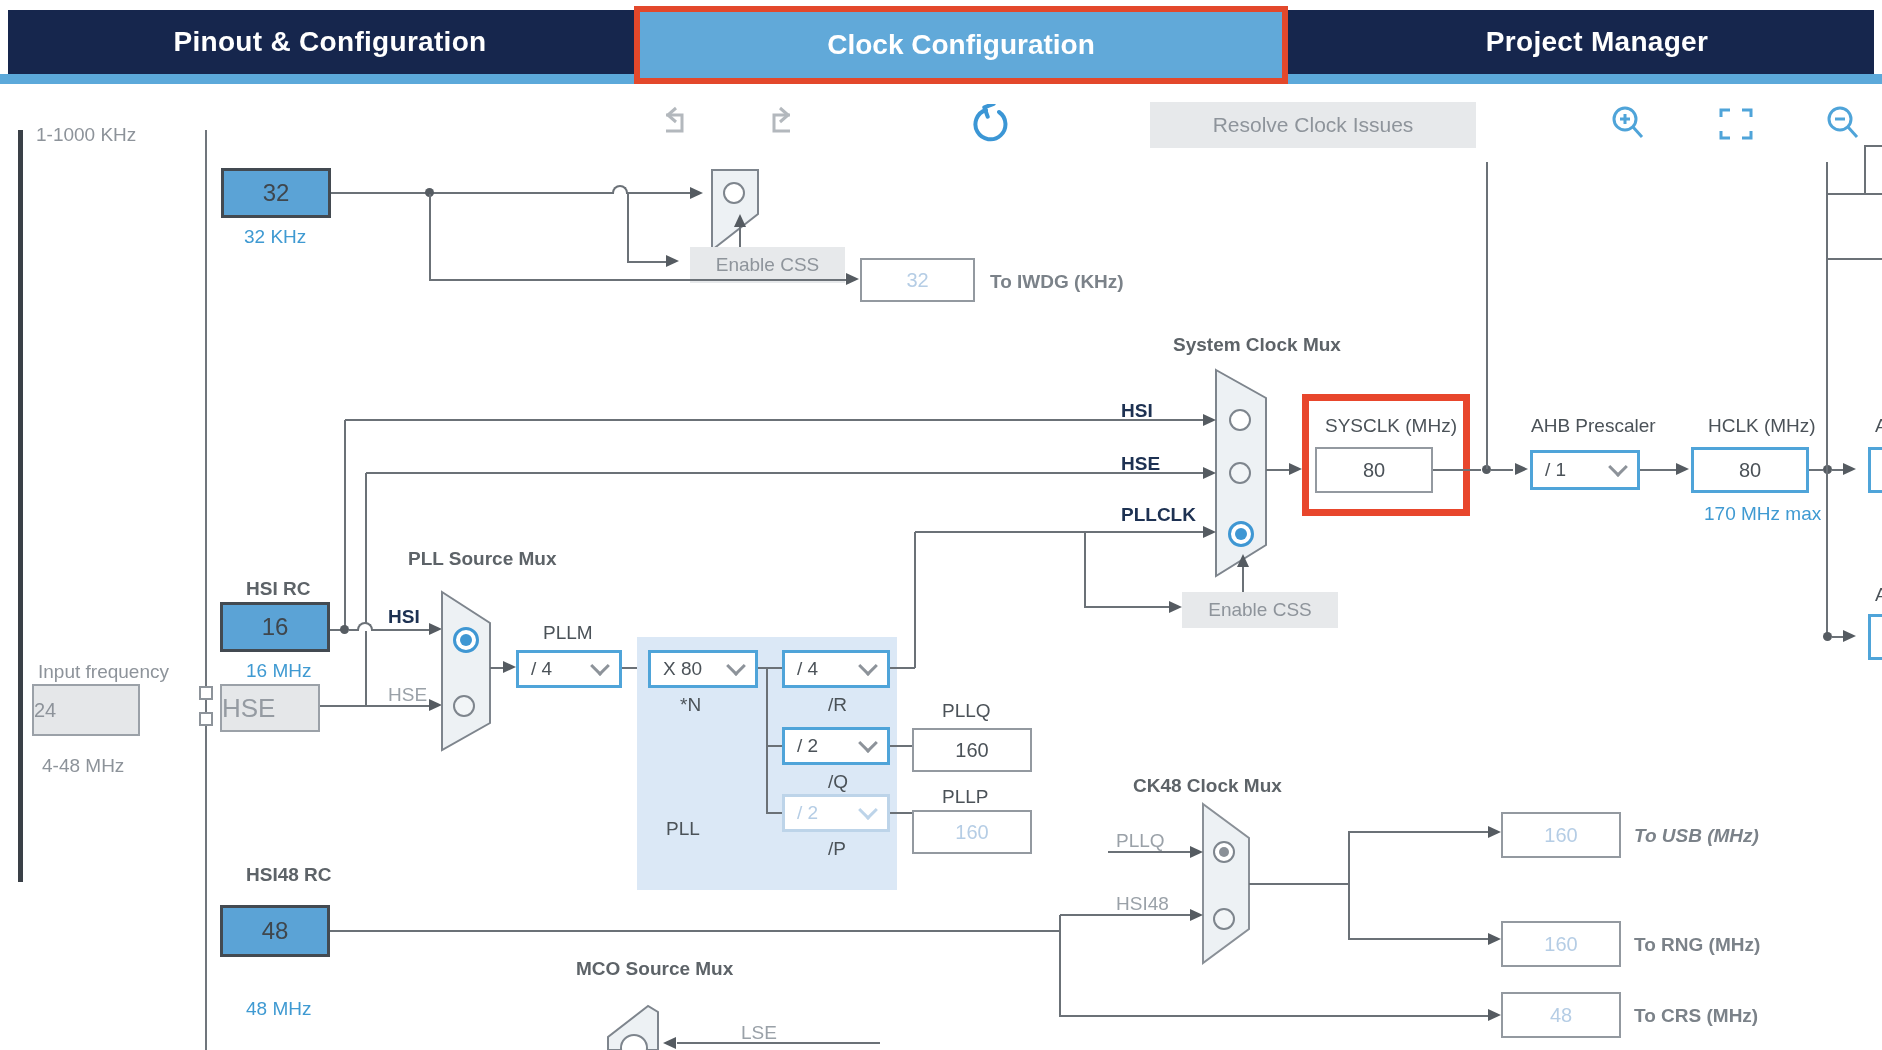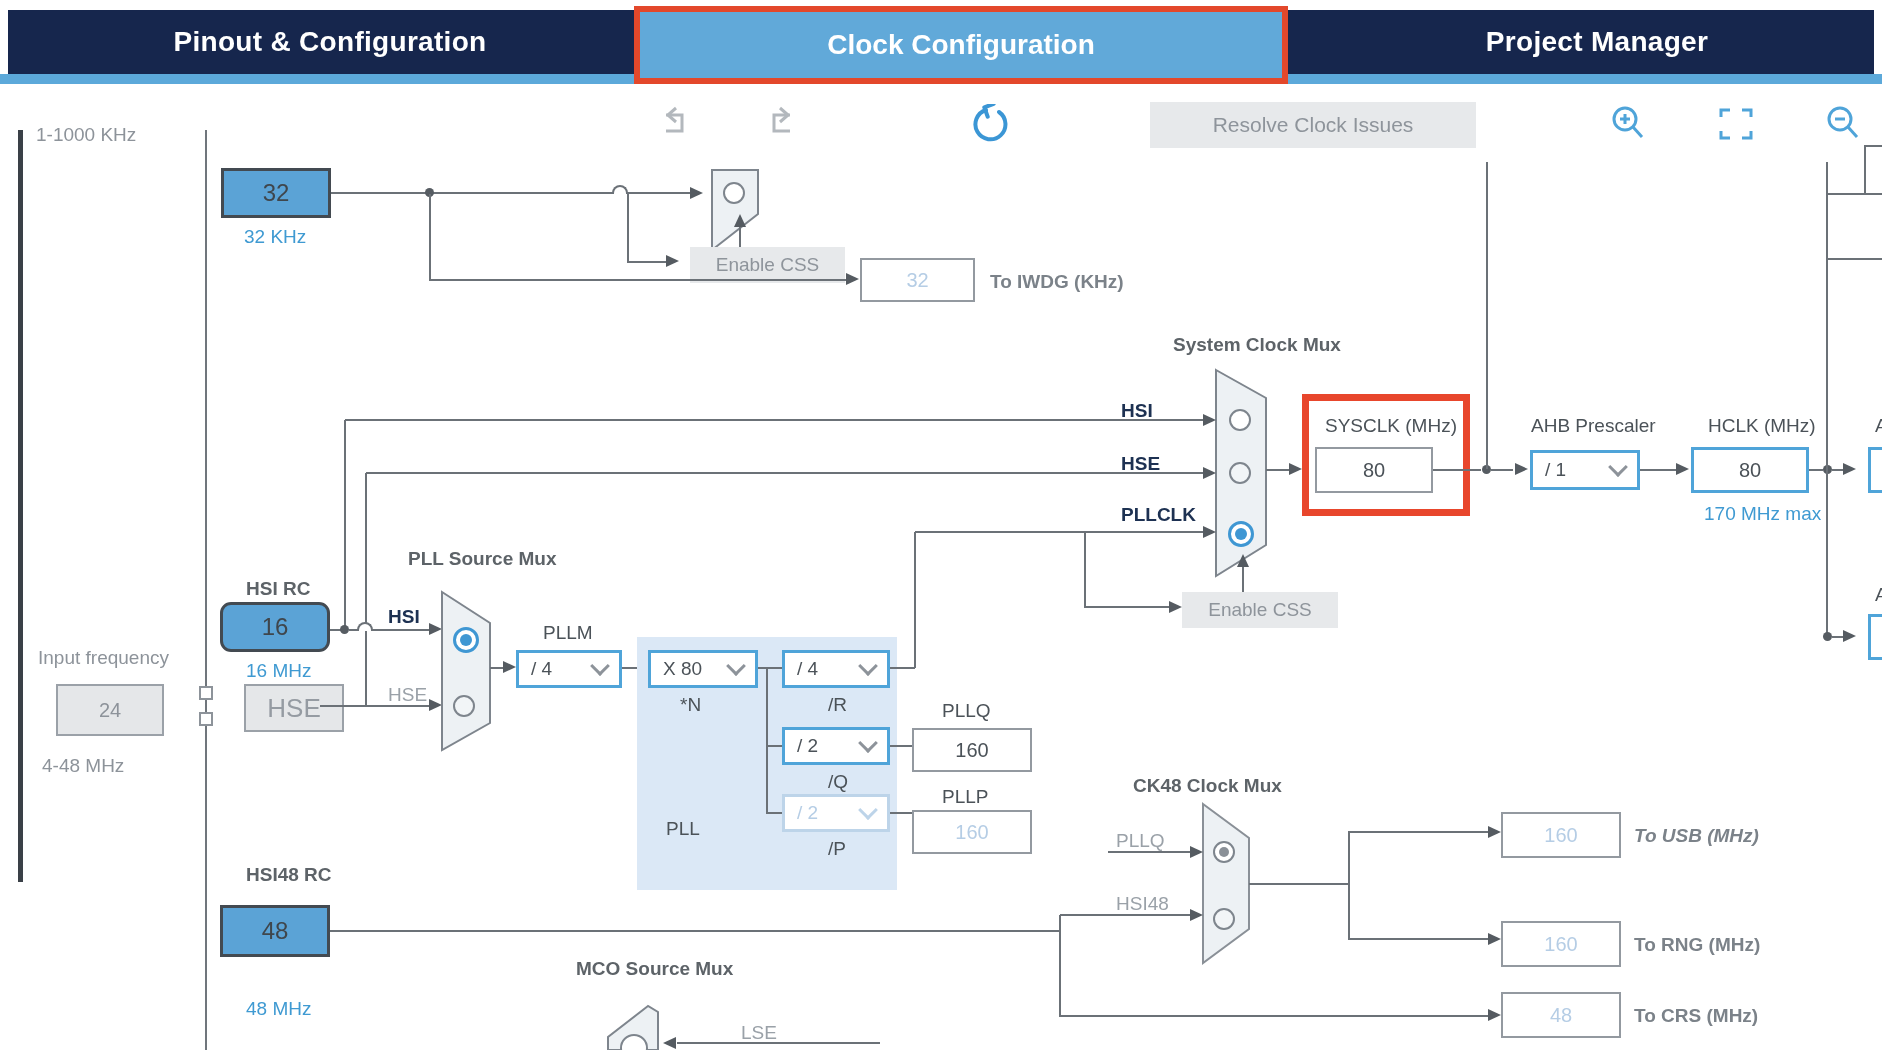--- a/index.html
+++ b/index.html
@@ -30,21 +30,21 @@
   .au{position:absolute;width:0;height:0;border-left:6px solid transparent;border-right:6px solid transparent;
       border-bottom:13px solid #555b61;}
   
   .vbox{position:absolute;background:#fff;border:2px solid #9399a0;box-sizing:border-box;
         display:flex;align-items:center;justify-content:center;font-size:20px;color:#4b5258;}
   .pale{color:#b5cde5 !important;}
   .bluebd{border:3px solid #4fa4d9;}
   .srcbox{position:absolute;background:#5ba3d6;border:3px solid #434a51;box-sizing:border-box;
         display:flex;align-items:center;justify-content:center;font-size:24px;color:#3f464c;}
   .graybox{position:absolute;background:#e5e7e9;border:2px solid #9ba1a8;box-sizing:border-box;
-        display:flex;align-items:center;justify-content:center;color:#959ba2;margin-left:24px;}
+        display:flex;align-items:center;color:#959ba2;}
   .dd{position:absolute;background:#fff;border:3px solid #4fa4d9;box-sizing:border-box;cursor:pointer;
       display:flex;align-items:center;justify-content:space-between;padding:0 12px;font-size:19px;color:#4b5258;}
   .chev{width:11px;height:11px;border-right:3px solid #8d939a;border-bottom:3px solid #8d939a;
       transform:rotate(45deg);margin-top:-6px;}
   .dd-pale{border-color:#bdd4e9;color:#b5cde5;}
   .dd-pale .chev{border-color:#bdd4e9;}
   
   .lbl{position:absolute;font-size:19px;white-space:nowrap;margin-left:8px;}
   .l-title{font-weight:bold;color:#5d6368;}
   .l-out{font-weight:bold;color:#7b8289;}
@@ -221,32 +221,32 @@
   <div class="wv" style="left:1864px;top:145px;height:49px;"></div>
   <div class="abs clip lbl l-dark" style="left:1867px;top:415px;width:15px;">AP</div>
   <div class="vbox bluebd" style="left:1868px;top:447px;width:30px;height:46px;"></div>
   <div class="abs clip lbl l-dark" style="left:1867px;top:584px;width:15px;">AP</div>
   <div class="dot" style="left:1823px;top:632px;"></div>
   <div class="wh" style="left:1832px;top:636px;width:12px;"></div>
   <div class="ar" style="left:1843px;top:630px;"></div>
   <div class="vbox bluebd" style="left:1868px;top:614px;width:30px;height:46px;"></div>
 
   <div class="lbl l-title" style="left:238px;top:578px;">HSI RC</div>
-  <div class="srcbox" style="left:220px;top:602px;width:110px;height:50px;border-radius:11px;">
+  <div class="srcbox" style="left:220px;top:602px;width:110px;height:50px;">
       <span>16</span>
     </div>
   <div class="lbl l-blue" style="left:238px;top:660px;">16 MHz</div>
   <div class="wh" style="left:330px;top:629px;width:14px;"></div>
   <div class="dot" style="left:340px;top:625px;"></div>
   <div class="wh" style="left:349px;top:629px;width:80px;"></div>
   <div class="hop" style="left:357px;top:622px;"></div>
   <div class="ar" style="left:429px;top:623px;"></div>
   <div class="lbl l-navy" style="left:380px;top:606px;">HSI</div>
 
-  <div class="lbl l-dim" style="left:30px;top:647px;">Input frequency</div>
+  <div class="lbl l-dim" style="left:30px;top:661px;">Input frequency</div>
   <div class="graybox" style="left:32px;top:684px;width:108px;height:52px;font-size:20px;color:#8d939a;">
       <span>24</span>
     </div>
   <div class="lbl l-dim" style="left:34px;top:755px;">4-48 MHz</div>
   <div class="pin" style="left:199px;top:686px;"></div>
   <div class="pin" style="left:199px;top:712px;"></div>
   <div class="graybox" style="left:220px;top:684px;width:100px;height:48px;font-size:26px;">
       <span>HSE</span>
     </div>
   <div class="wh" style="left:320px;top:705px;width:109px;"></div>

